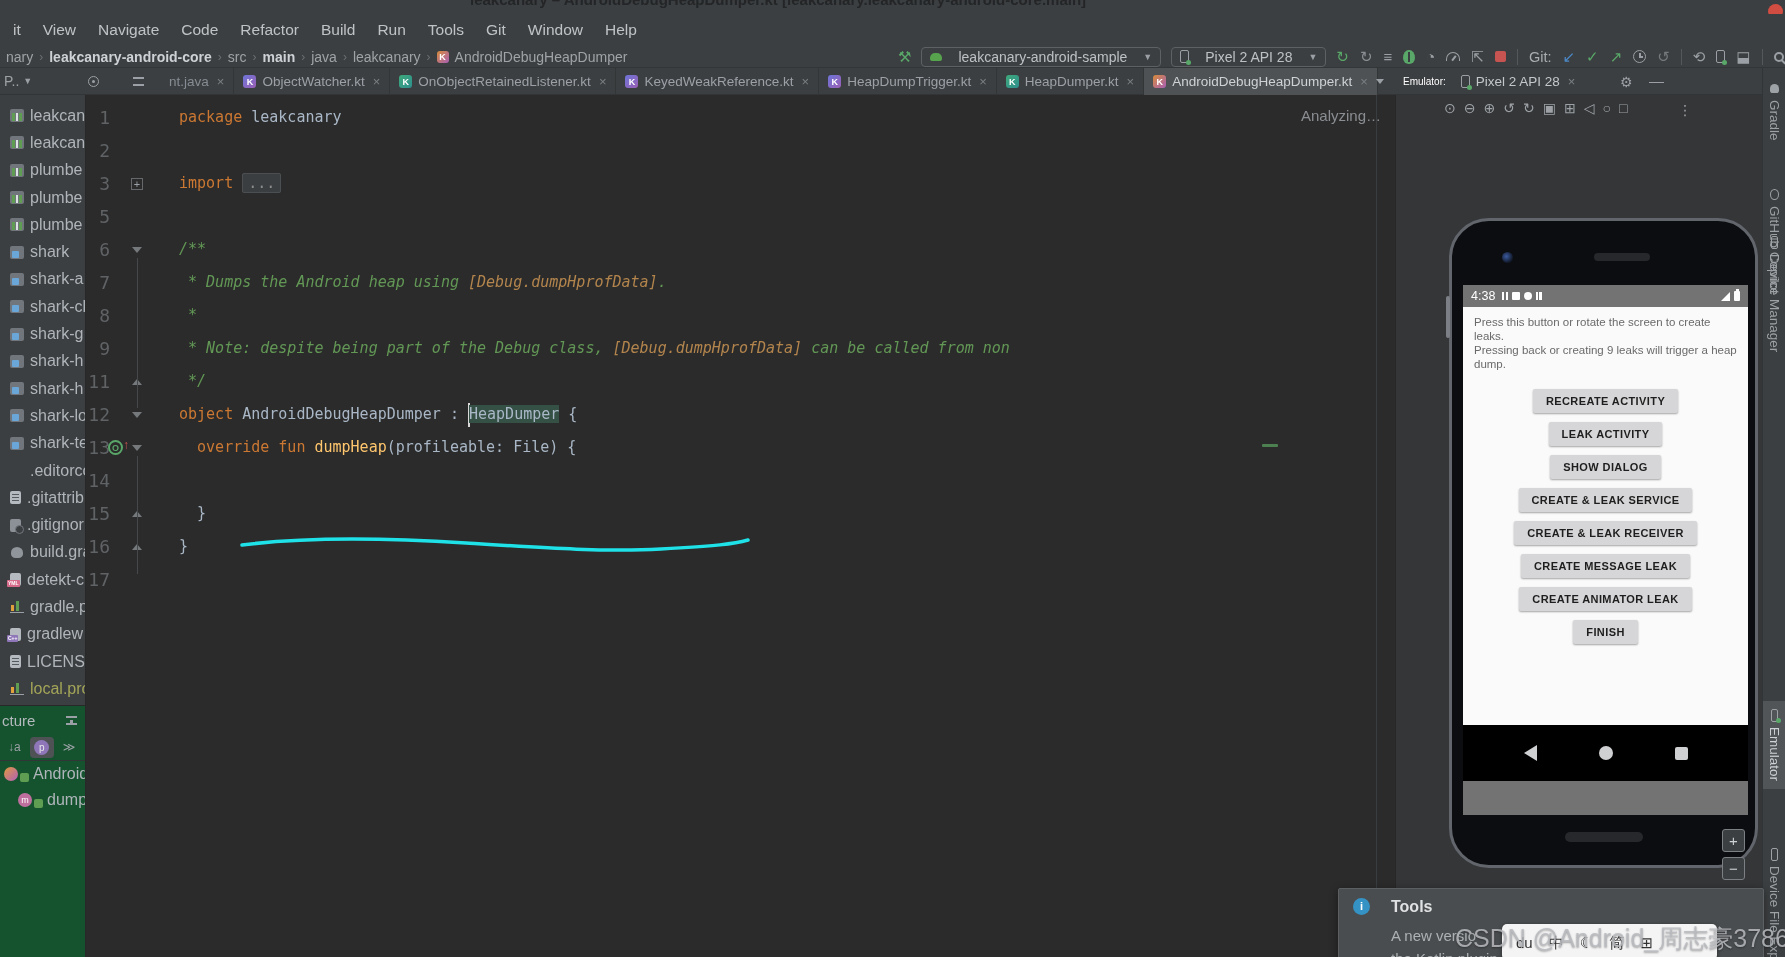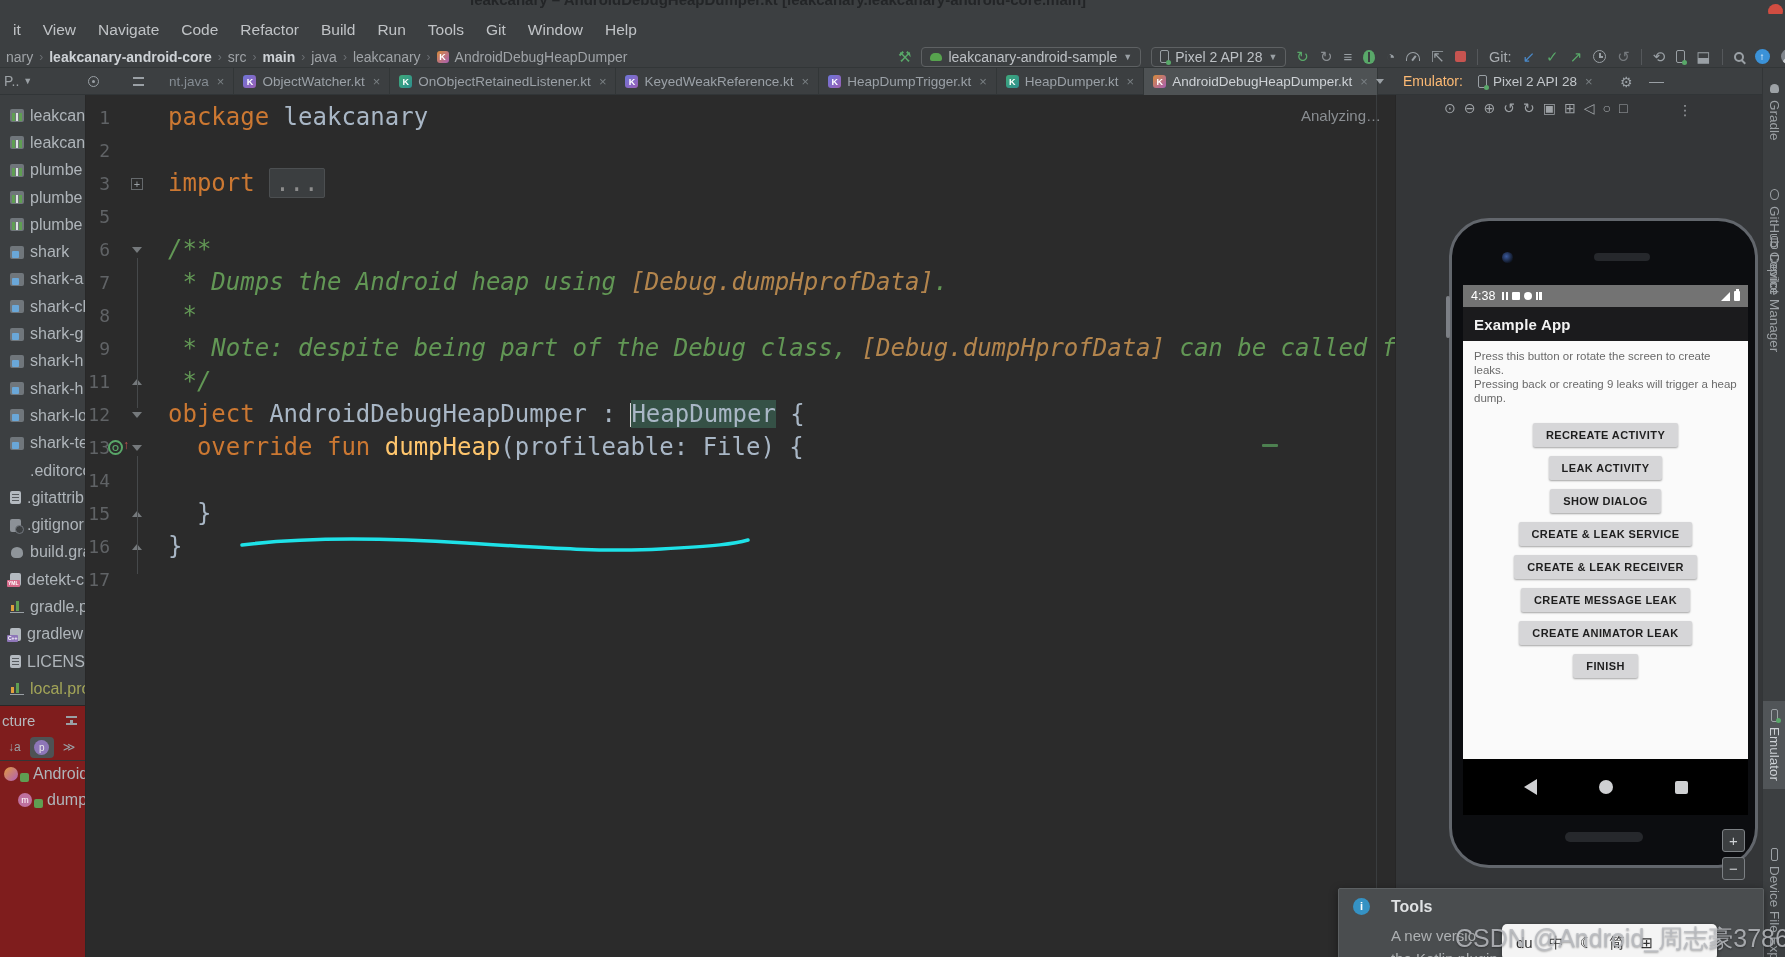--- a/index.html
+++ b/index.html
@@ -17,21 +17,21 @@
   .crumb{font-size:14px;color:#9fa3a7;}
   .crumb.bold{font-weight:bold;color:#ced2d6;}
   .crumb-sep{color:#6a6e72;font-size:12px;}
   .kicon{display:inline-flex;align-items:center;justify-content:center;width:13px;height:13px;border-radius:3px;
     color:#fff;font-size:9px;font-weight:bold;flex:none;}
   .k-purple{background:linear-gradient(135deg,#6d75d8,#9a5fb5);}
   .k-teal{background:linear-gradient(135deg,#3fa97a,#2e8f8f);}
   .k-orange{background:linear-gradient(135deg,#d88c3a,#a85fb5);}
   .run-widget{position:absolute;left:898px;top:0;height:23px;display:flex;align-items:center;gap:10px;}
   .hammer{color:#59a869;font-size:15px;}
-  .combo{display:flex;align-items:center;gap:6px;height:20px;border:1px solid #5e6163;border-radius:4px;padding:0 8px;font-size:14px;color:#bdc1c5;white-space:nowrap;}
+  .combo{display:flex;align-items:center;gap:16px;height:20px;border:1px solid #5e6163;border-radius:4px;padding:0 8px;font-size:14px;color:#bdc1c5;white-space:nowrap;}
   .droid{width:12px;height:8px;background:#57a34e;border-radius:5px 5px 2px 2px;}
   .devico{width:9px;height:13px;border:1.5px solid #9aa0a5;border-radius:2px;position:relative;}
   .devico::after{content:"";position:absolute;right:-3px;bottom:-3px;width:5px;height:5px;border-radius:50%;background:#59a869;}
   .caret-down{color:#9aa0a5;font-size:9px;}
   .tb-icons{display:flex;align-items:center;gap:11px;font-size:15px;}
   .tbi{display:inline-block;line-height:1;}
   .tb-sep{width:1px;height:16px;background:#55585b;}
   .git-label{font-size:14.5px;color:#a9adb1;}
   .bug{width:12px;height:14px;background:#59a869;border-radius:50%/60% 60% 45% 45%;position:relative;}
   .bug::after{content:"";position:absolute;left:5px;top:2px;width:1.5px;height:10px;background:#3c3f41;}
@@ -54,21 +54,21 @@
   .crosshair{width:11px;height:11px;border:1.5px solid #9aa0a5;border-radius:50%;position:relative;margin-left:48px;}
   .crosshair::after{content:"";position:absolute;left:3px;top:3px;width:3px;height:3px;border-radius:50%;background:#9aa0a5;}
   .hbars{width:11px;height:9px;border-top:2px solid #9aa0a5;border-bottom:2px solid #9aa0a5;margin-left:26px;}
   .etabs{display:flex;height:27px;}
   .etab{display:flex;align-items:center;gap:6px;padding:0 9px;border-right:1px solid #323637;font-size:13.5px;color:#9ba1a7;white-space:nowrap;}
   .etab.dim{color:#858c93;}
   .etab.active{background:#4e5254;color:#ced2d6;}
   .tx{color:#7a8084;font-size:13px;margin-left:2px;}
   .tab-chevron{position:absolute;left:1376px;top:79px;width:0;height:0;border-left:4.5px solid transparent;border-right:4.5px solid transparent;border-top:5px solid #9aa0a5;}
   .emu-head{position:absolute;left:1397px;top:68px;width:365px;height:27px;display:flex;align-items:center;gap:8px;padding-left:6px;border-bottom:1px solid #313537;background:#3c3f41;}
-  .emu-label{font-size:14px;color:#fdba74;}
+  .emu-label{font-size:10px;color:#ffffff;}
   .emu-tab{display:flex;align-items:center;gap:6px;padding:2px 7px;font-size:13.5px;color:#c3c7cb;}
   .gearico{position:absolute;left:223px;top:6px;color:#9aa0a5;font-size:14px;}
   .minico{position:absolute;left:252px;top:4px;color:#9aa0a5;font-size:15px;}
   
   .project-panel{position:absolute;left:0;top:95px;width:86px;height:610px;background:#3c3f41;border-right:1px solid #282828;overflow:hidden;padding-top:7px;}
   .tree-item{display:flex;align-items:center;gap:6px;height:27.3px;padding-left:10px;font-size:16px;color:#afb5ba;white-space:nowrap;overflow:hidden;}
   .tree-item.olive .tlabel{color:#a3a558;}
   .ficon{width:14px;height:13px;flex:none;position:relative;display:inline-block;}
   .i-mod-android{background:#70767b;border-radius:2px;}
   .i-mod-android::after{content:"";position:absolute;left:2px;bottom:1px;width:10px;height:8px;
@@ -84,41 +84,41 @@
   .i-gradle{border-radius:50%;}
   .i-gradle::before{content:"";position:absolute;inset:1px;background:#8f959a;border-radius:55% 55% 40% 40%;}
   .i-yml{background:#b4bac0;border-radius:2px;width:11px;}
   .i-yml::after{content:"YML";position:absolute;left:-3px;bottom:-1px;background:#d66a8a;color:#fff;font-size:5px;font-weight:bold;padding:1px 1px;border-radius:1px;line-height:1;}
   .i-chart::before{content:"";position:absolute;left:1px;bottom:1px;width:3px;height:6px;background:#e0a03c;}
   .i-chart::after{content:"";position:absolute;left:6px;bottom:1px;width:3px;height:10px;background:#5f9e52;}
   .i-chart{border-bottom:1.5px solid #9aa0a5;}
   .i-cpp{background:#b4bac0;border-radius:2px;width:11px;}
   .i-cpp::after{content:"C++";position:absolute;left:-3px;bottom:-1px;background:#8e76b8;color:#fff;font-size:5px;font-weight:bold;padding:1px 1px;border-radius:1px;line-height:1;}
   
-  .structure-panel{position:absolute;left:0;top:705px;width:86px;height:252px;background:#7f1d1d;border-top:1px solid #282828;border-right:1px solid #282828;overflow:hidden;}
+  .structure-panel{position:absolute;left:0;top:705px;width:86px;height:252px;background:#14532d;border-top:1px solid #282828;border-right:1px solid #282828;overflow:hidden;}
   .struct-head{height:28px;display:flex;align-items:center;justify-content:space-between;padding:0 8px 0 2px;font-size:15px;color:#b5babe;}
   .expander{width:11px;height:9px;border-top:2px solid #9aa0a5;border-bottom:2px solid #9aa0a5;position:relative;}
   .expander::after{content:"";position:absolute;left:4px;top:2px;width:3px;height:3px;background:#9aa0a5;}
   .struct-tools{height:27px;display:flex;align-items:center;gap:9px;padding-left:8px;border-bottom:1px solid #323637;}
   .sortico{font-size:12px;color:#9aa0a5;}
   .p-toggle{width:24px;height:21px;background:#4e5254;border-radius:4px;display:flex;align-items:center;justify-content:center;}
   .p-circ{width:15px;height:15px;border-radius:50%;background:#8e76b8;color:#e8e8ea;font-size:10px;display:flex;align-items:center;justify-content:center;}
   .morechev{color:#9aa0a5;font-size:12px;}
   .struct-item{display:flex;align-items:center;gap:4px;height:26px;font-size:16px;color:#afb5ba;white-space:nowrap;overflow:hidden;}
   .si1{padding-left:4px;} .si2{padding-left:18px;}
   .i-kobj{width:14px;height:14px;border-radius:50%;background:linear-gradient(135deg,#e09a3e,#b05fb8);flex:none;}
   .i-meth{width:14px;height:14px;border-radius:50%;background:#bf6f9e;color:#fff;font-size:9px;display:flex;align-items:center;justify-content:center;flex:none;}
   .i-lock{width:9px;height:9px;background:#5f9e52;border-radius:2px;flex:none;margin-left:-2px;margin-top:6px;}
   
   .editor{position:absolute;left:86px;top:95px;width:1309px;height:862px;background:#2b2b2b;padding-top:6px;overflow:hidden;}
   .crow{display:flex;height:33px;align-items:center;}
   .ln{width:24px;flex:none;text-align:right;font-family:"DejaVu Sans Mono",monospace;font-size:18px;color:#606366;}
   .gslot{width:18px;flex:none;display:flex;justify-content:center;position:relative;}
   .fslot{width:18px;flex:none;display:flex;justify-content:center;}
-  .codeln{margin-left:22px;font-family:"DejaVu Sans Mono",monospace;font-size:24px;line-height:33px;white-space:pre;color:#a9b7c6;}
+  .codeln{margin-left:33px;font-family:"DejaVu Sans Mono",monospace;font-size:15px;line-height:33px;white-space:pre;color:#a9b7c6;}
   .s-kw{color:#cc7832;}
   .s-pl{color:#a9b7c6;}
   .s-cm{color:#629755;font-style:italic;}
   .s-lk{color:#b3854d;font-style:italic;}
   .s-fn{color:#ffc66d;}
   .s-fold{background:#3b3e40;color:#8c8c8c;border:1px solid #4c4f51;border-radius:2px;padding:0 5px;font-style:normal;}
   .s-hl{background:#355146;color:#a9b7c6;}
   .s-caret{display:inline-block;width:0;border-left:2px solid #d8d8d8;height:24px;vertical-align:middle;margin-right:-1px;}
   .m-plus{width:12px;height:12px;border:1px solid #65696c;color:#9aa0a5;font-size:11px;line-height:10px;text-align:center;background:#2b2b2b;}
   .m-open{width:0;height:0;border-left:5px solid transparent;border-right:5px solid transparent;border-top:6px solid #75797c;}
@@ -587,23 +587,20 @@
           <span class="sb-time">4:38</span>
           <span class="sb-bars"></span>
           <span class="sb-sq"></span>
           <span class="sb-dot"></span>
           <span class="sb-bars"></span>
           <span class="sb-right">
             <span class="sb-signal"></span>
             <span class="sb-batt"></span>
           </span>
         </div>
-        <div class="appbar">
-          <span class="app-title">Example App</span>
-        </div>
         <div class="appbody">
           <div class="app-desc">
             <div>Press this button or rotate the screen to create leaks.</div>
             <div>Pressing back or creating 9 leaks will trigger a heap dump.</div>
           </div>
           <div style="display:contents">
             
           <div class="abtn">RECREATE ACTIVITY</div><div class="abtn">LEAK ACTIVITY</div><div class="abtn">SHOW DIALOG</div><div class="abtn">CREATE &amp; LEAK SERVICE</div><div class="abtn">CREATE &amp; LEAK RECEIVER</div><div class="abtn">CREATE MESSAGE LEAK</div><div class="abtn">CREATE ANIMATOR LEAK</div><div class="abtn">FINISH</div></div>
         </div>
         <div class="navzone">

